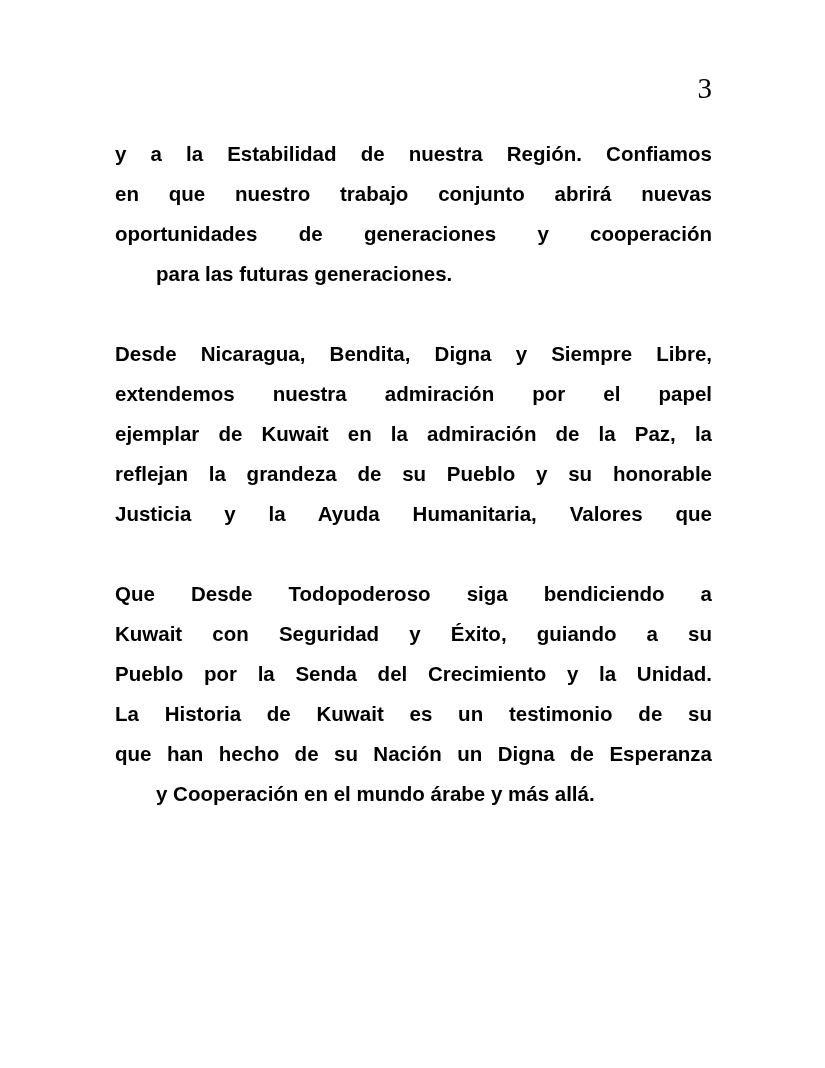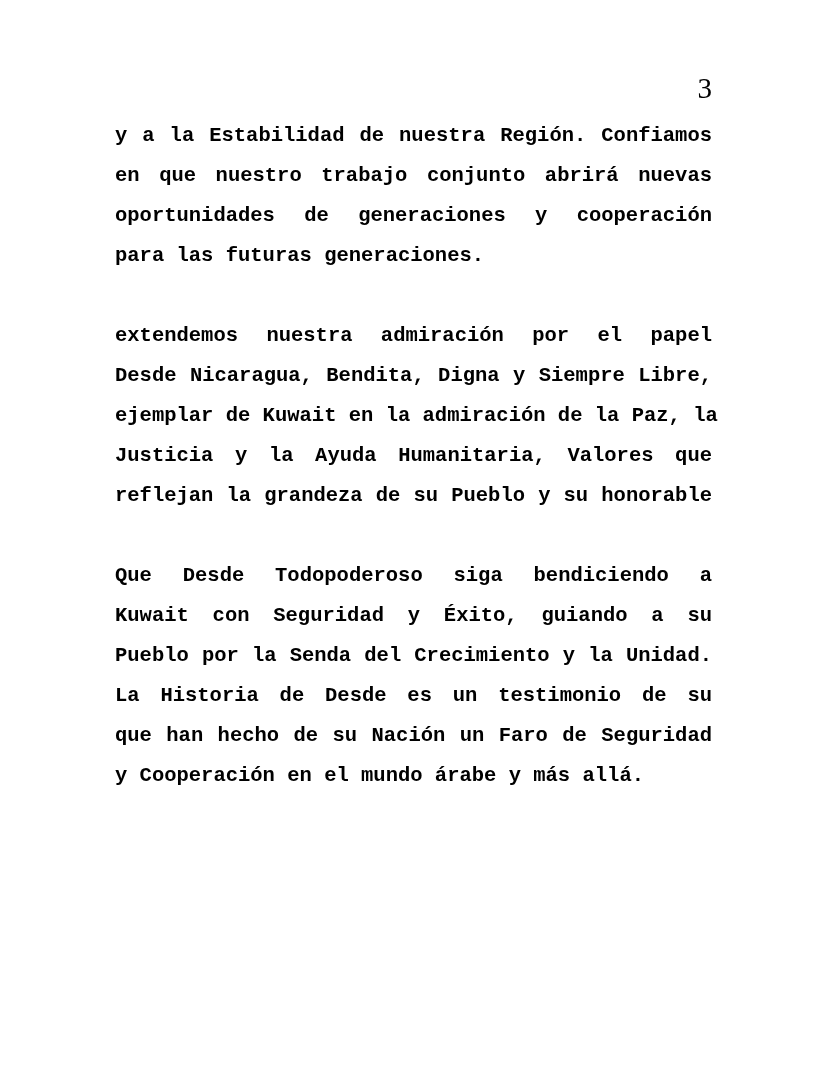--- a/index.html
+++ b/index.html
@@ -22,43 +22,44 @@
     left: 115px;
     right: 113px;
     text-align: right;
     font-family: "Liberation Serif", "DejaVu Serif", serif;
     font-size: 29px;
     line-height: 1;
     color: #000000;
   }
   .page-body {
     position: absolute;
-    top: 116px;
+    top: 134px;
     left: 115px;
     width: 597px;
-    font-family: Liberation Mono, monospace;
+    font-family: Liberation Sans, sans-serif;
     font-weight: bold;
     font-size: 20.5px;
     line-height: 40px;
     color: #000000;
   }
   .para {
     margin: 0 0 40px 0;
   }
   .para:last-child {
     margin-bottom: 0;
   }
   .line {
     text-align: justify;
     text-align-last: justify;
     white-space: nowrap;
   }
   .line.last {
     text-align: center;
     text-align-last: left;
+    margin-left: 41px;
   }
 </style>
 </head>
 <body>
 
 <div class="page">
 
   <div class="page-header">
     <span>3</span>
   </div>
@@ -66,30 +67,30 @@
   <div class="page-body">
 
     <div class="para">
       <div class="line">y a la Estabilidad de nuestra Región. Confiamos</div>
       <div class="line">en que nuestro trabajo conjunto abrirá nuevas</div>
       <div class="line">oportunidades de generaciones y cooperación</div>
       <div class="line last">para las futuras generaciones.</div>
     </div>
 
     <div class="para">
+      <div class="line">Desde Nicaragua, Bendita, Digna y Siempre Libre,</div>
       <div class="line">extendemos nuestra admiración por el papel</div>
-      <div class="line">Desde Nicaragua, Bendita, Digna y Siempre Libre,</div>
       <div class="line">ejemplar de Kuwait en la admiración de la Paz, la</div>
+      <div class="line">reflejan la grandeza de su Pueblo y su honorable</div>
       <div class="line">Justicia y la Ayuda Humanitaria, Valores que</div>
-      <div class="line">reflejan la grandeza de su Pueblo y su honorable</div>
     </div>
 
     <div class="para">
       <div class="line">Que Desde Todopoderoso siga bendiciendo a</div>
       <div class="line">Kuwait con Seguridad y Éxito, guiando a su</div>
       <div class="line">Pueblo por la Senda del Crecimiento y la Unidad.</div>
-      <div class="line">La Historia de Desde es un testimonio de su</div>
-      <div class="line">que han hecho de su Nación un Faro de Seguridad</div>
+      <div class="line">La Historia de Kuwait es un testimonio de su</div>
+      <div class="line">que han hecho de su Nación un Digna de Esperanza</div>
       <div class="line last">y Cooperación en el mundo árabe y más allá.</div>
     </div>
 
   </div>
 </div>
 
 </body></html>

